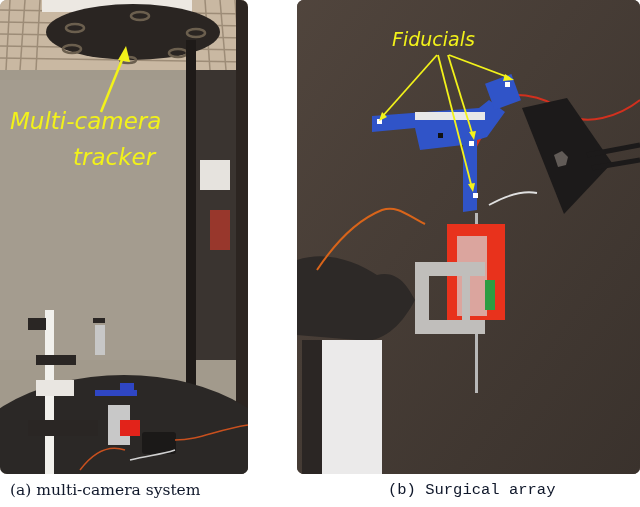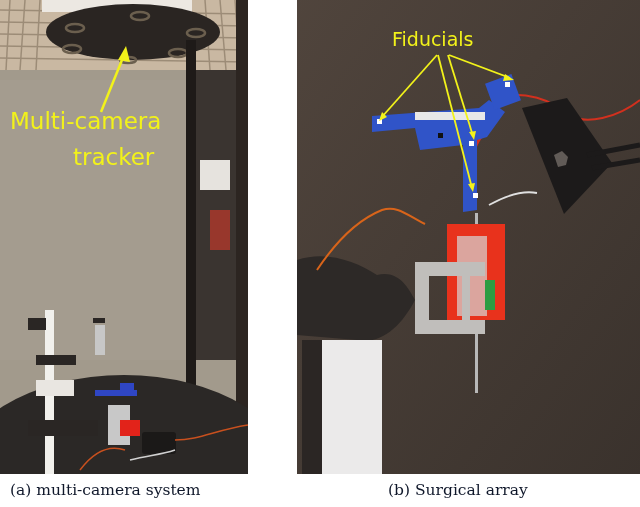--- a/index.html
+++ b/index.html
@@ -1,24 +1,24 @@
 <!DOCTYPE html>
 <html><head>
 <meta charset="utf-8">
 <style>
   html, body { margin:0; padding:0; background:#ffffff; }
   body { width:640px; height:507px; position:relative; overflow:hidden; font-family:"DejaVu Serif", serif; }
-  .panel { position:absolute; overflow:hidden; }
+  .panel { position:absolute; overflow:hidden;border-radius:7px; }
   #panel-a { left:0; top:0; width:248px; height:474px; background:#a29a8c; }
   #panel-b { left:297px; top:0; width:343px; height:474px; background:#4a4039; }
   svg { position:absolute; left:0; top:0; }
   .caption { position:absolute; top:481px; font-family:"DejaVu Serif", "Liberation Serif", serif; font-size:15.5px; color:#0f172a; white-space:nowrap; }
   #caption-a { left:10px; }
-  #caption-b { left:388px; }
-  .annot { position:absolute; font-family:"DejaVu Sans", "Liberation Sans", sans-serif; color:#f2f21a; white-space:nowrap; }
+  #caption-b { left:388px;font-family:Liberation Mono, monospace; }
+  .annot { position:absolute; font-family:"DejaVu Sans", "Liberation Sans", sans-serif; color:#f2f21a; white-space:nowrap;font-style:italic; }
   #annot-a1 { left:10px; top:108px; font-size:23px; }
   #annot-a2 { left:54px; top:144px; font-size:23px;margin-left:19px; }
   #annot-b { left:392px; top:28px; font-size:19px; }
 </style>
 </head>
 <body>
 
 <div class="panel" id="panel-a">
   <svg width="248" height="474" viewBox="0 0 248 474">
 

